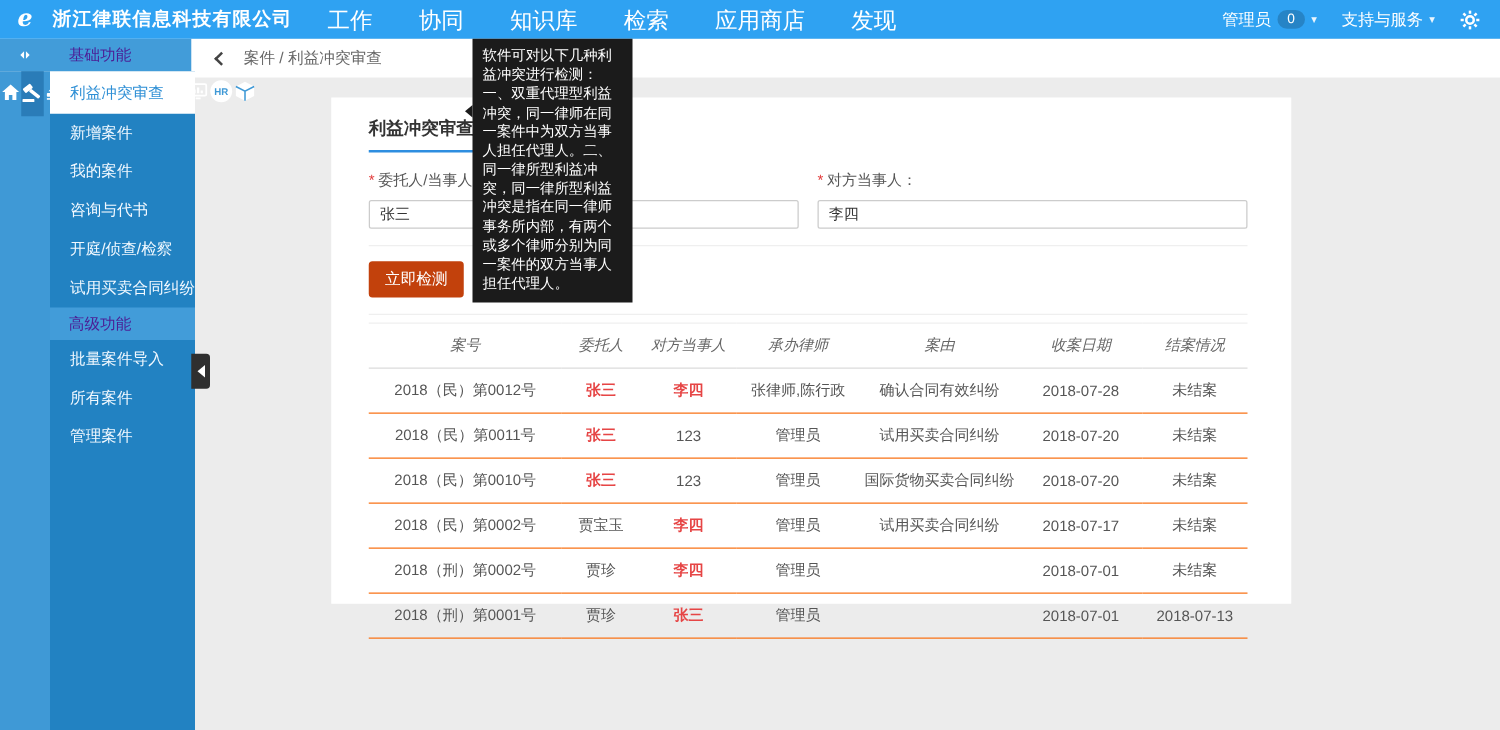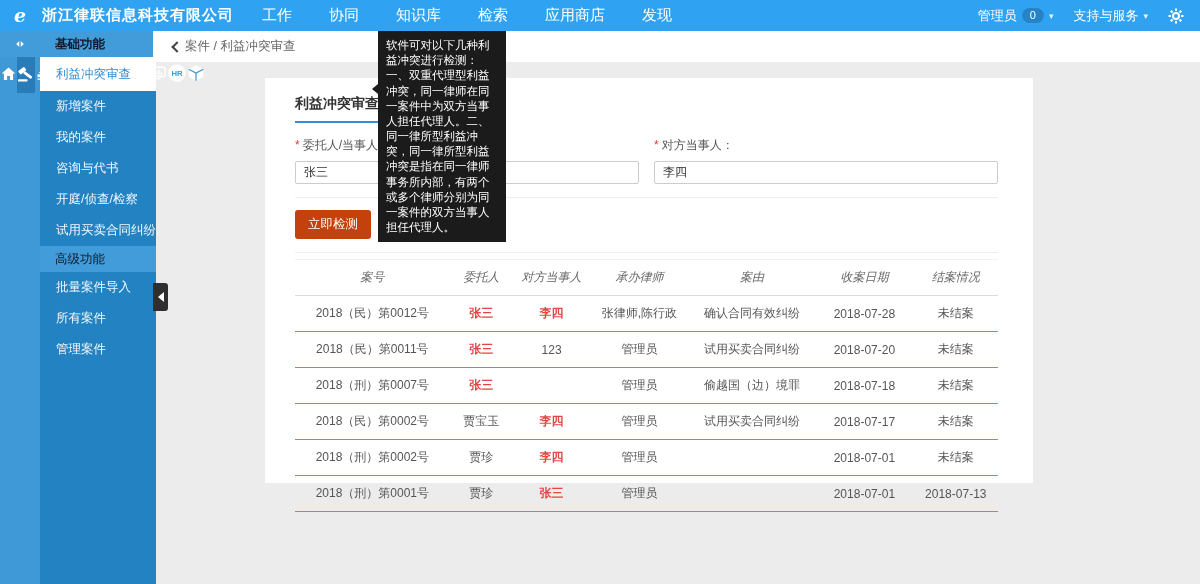--- a/index.html
+++ b/index.html
@@ -5,53 +5,53 @@
   * { margin:0; padding:0; box-sizing:border-box; }
   html,body { width:1200px; height:584px; overflow:hidden;
     font-family:"Liberation Sans","DejaVu Sans",sans-serif; background:#ececec; position:relative; }
 
   
   .topbar { position:absolute; left:0; top:0; width:1200px; height:31px; background:#2fa2f2;
     display:flex; align-items:center; color:#fff; z-index:30; }
   .logo { font-family:"DejaVu Serif",serif; font-style:italic; font-weight:bold; font-size:19px;
     margin:0 0 2px 14px; }
   .company { font-size:15px; font-weight:bold; margin:0 28px 0 16px; letter-spacing:1px; }
-  .topmenu { display:flex; gap:37px; font-size:15px; }
+  .topmenu { display:flex; gap:37px; font-size:18px; }
   .tm-item { cursor:pointer; }
   .topright { margin-left:auto; display:flex; align-items:center; gap:20px; margin-right:16px; font-size:13px; }
   .user, .support { display:flex; align-items:center; gap:5px; cursor:pointer; }
   .badge { background:rgba(0,0,0,0.18); border-radius:9px; padding:1px 8px; font-size:11px; line-height:13px; }
   .caret { font-size:9px; opacity:.9; }
   .gear svg { display:block; }
 
   
   .sidebar { position:absolute; left:0; top:31px; width:153px; height:553px; display:flex;
     flex-direction:column; z-index:20; }
   .sb-top { height:26px; background:#429cd9; display:flex; align-items:center; flex:none; }
   .sb-top-arrows { width:40px; display:flex; justify-content:center; cursor:pointer; }
-  .sb-top-label { color:#0f172a; font-size:12.5px; padding-left:15px;font-weight:bold; }
+  .sb-top-label { color:#4c1d95; font-size:12.5px; padding-left:15px; }
   .sb-body { flex:1; display:flex; }
   .icon-strip { width:40px; background:#3f99d6; display:flex; flex-direction:row; }
   .icon-cell { height:31px; display:flex; align-items:center; justify-content:center; cursor:pointer; flex:none; }
   .icon-cell.tall { height:34px; }
   .icon-cell.active { background:#2a7cb8; height:36px; }
   .menu-col { flex:1; background:#2282c2; display:flex; flex-direction:column; }
   .menu-item { height:31px; line-height:31px; color:#f2f9ff; font-size:12.5px; padding-left:16px;
     cursor:pointer; white-space:nowrap; flex:none; }
   .menu-item.active { background:#fff; color:#2e8fd5; height:34px; line-height:34px; }
-  .menu-header { height:26px; line-height:26px; background:#429cd9; color:#0f172a; font-size:12.5px;
+  .menu-header { height:26px; line-height:26px; background:#429cd9; color:#4c1d95; font-size:12.5px;
     padding-left:15px; flex:none; }
   .collapse-tab { position:absolute; left:153px; top:283px; width:15px; height:28px; background:#2f2f2f;
     border-radius:0 3px 3px 0; display:flex; align-items:center; justify-content:center; cursor:pointer; z-index:25; }
   .collapse-tab .tri { width:0; height:0; border-top:5px solid transparent; border-bottom:5px solid transparent;
     border-right:6px solid #fff; }
 
   
   .breadcrumb-bar { position:absolute; left:153px; top:31px; width:1047px; height:31px; background:#fff;
-    display:flex; align-items:center; padding-left:20px; gap:4px; z-index:10; }
+    display:flex; align-items:center; padding-left:20px; gap:14px; z-index:10; }
   .back-chevron { width:8px; height:8px; border-left:2px solid #444; border-bottom:2px solid #444;
     transform:rotate(45deg); cursor:pointer; flex:none; }
   .crumbs { font-size:12.5px; color:#666; }
 
   
   .card { position:absolute; left:265px; top:78px; width:768px; height:405px; background:#fff;
     padding:14px 35px 0 30px; z-index:5; }
   .tab-row { margin-top:2px; }
   .tab-title { display:inline-block; font-size:14px; font-weight:bold; color:#333;
     padding-bottom:8px; border-bottom:2px solid #2e8ee0; }
@@ -287,26 +287,26 @@
         <tr>
           <td><span>2018（民）第0011号</span></td>
           <td><span class="red">张三</span></td>
           <td><span>123</span></td>
           <td><span>管理员</span></td>
           <td><span>试用买卖合同纠纷</span></td>
           <td><span>2018-07-20</span></td>
           <td><span>未结案</span></td>
         </tr>
         <tr>
-          <td><span>2018（刑）第0007号</span></td>
+          <td><span>2018（民）第0010号</span></td>
           <td><span class="red">张三</span></td>
-          <td><span></span></td>
-          <td><span>管理员</span></td>
-          <td><span>偷越国（边）境罪</span></td>
-          <td><span>2018-07-18</span></td>
+          <td><span>123</span></td>
+          <td><span>管理员</span></td>
+          <td><span>国际货物买卖合同纠纷</span></td>
+          <td><span>2018-07-20</span></td>
           <td><span>未结案</span></td>
         </tr>
         <tr>
           <td><span>2018（民）第0002号</span></td>
           <td><span>贾宝玉</span></td>
           <td><span class="red">李四</span></td>
           <td><span>管理员</span></td>
           <td><span>试用买卖合同纠纷</span></td>
           <td><span>2018-07-17</span></td>
           <td><span>未结案</span></td>

